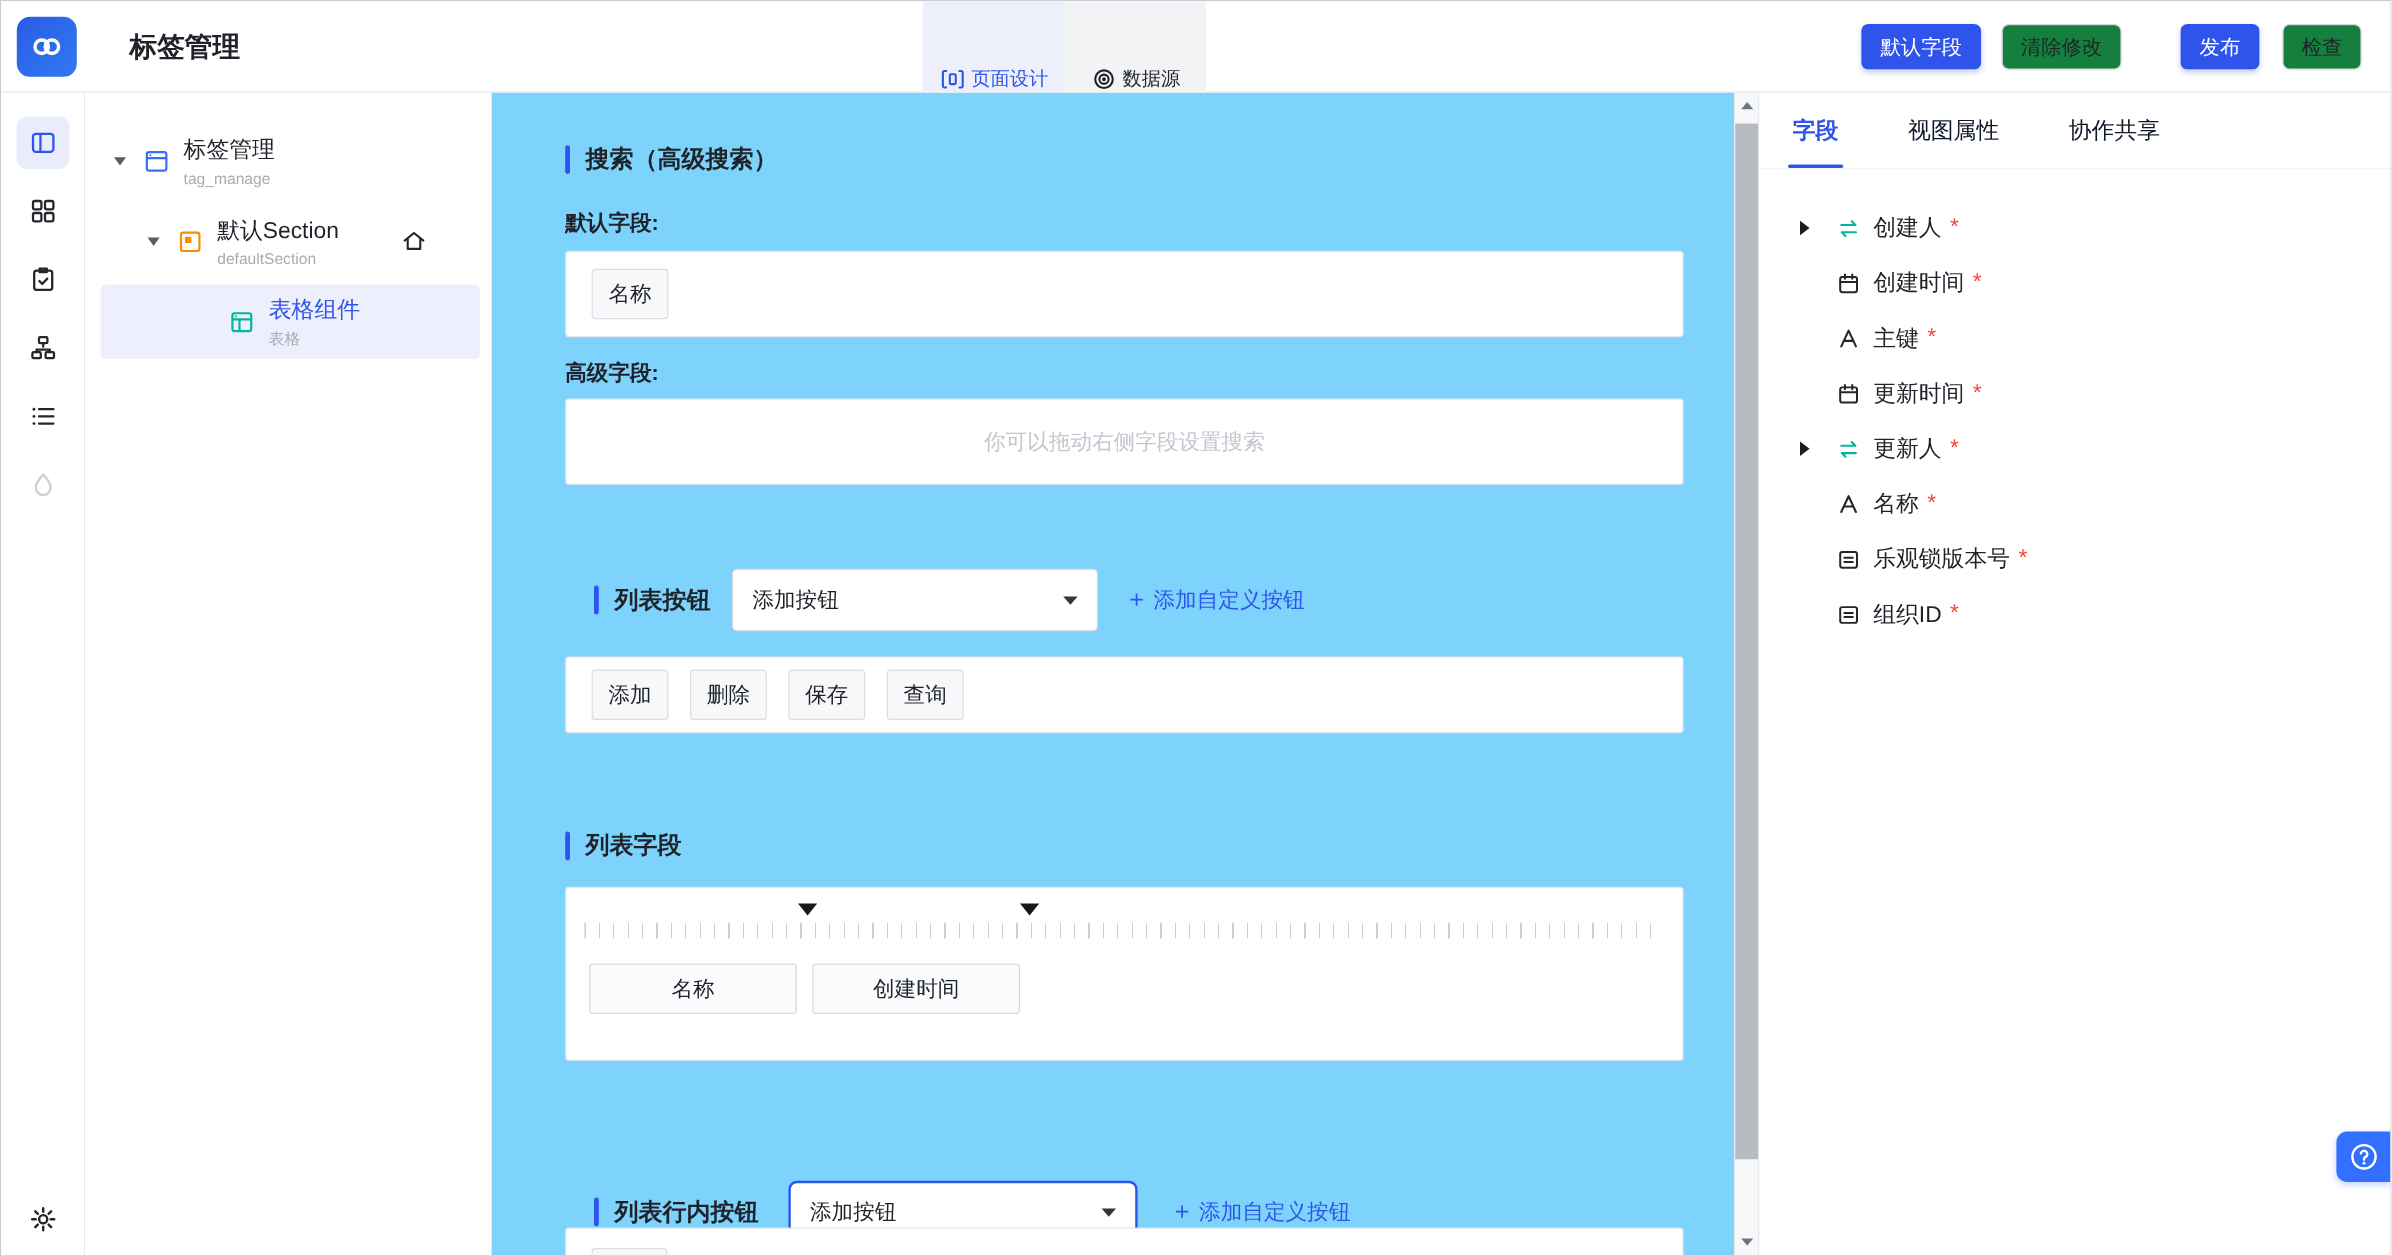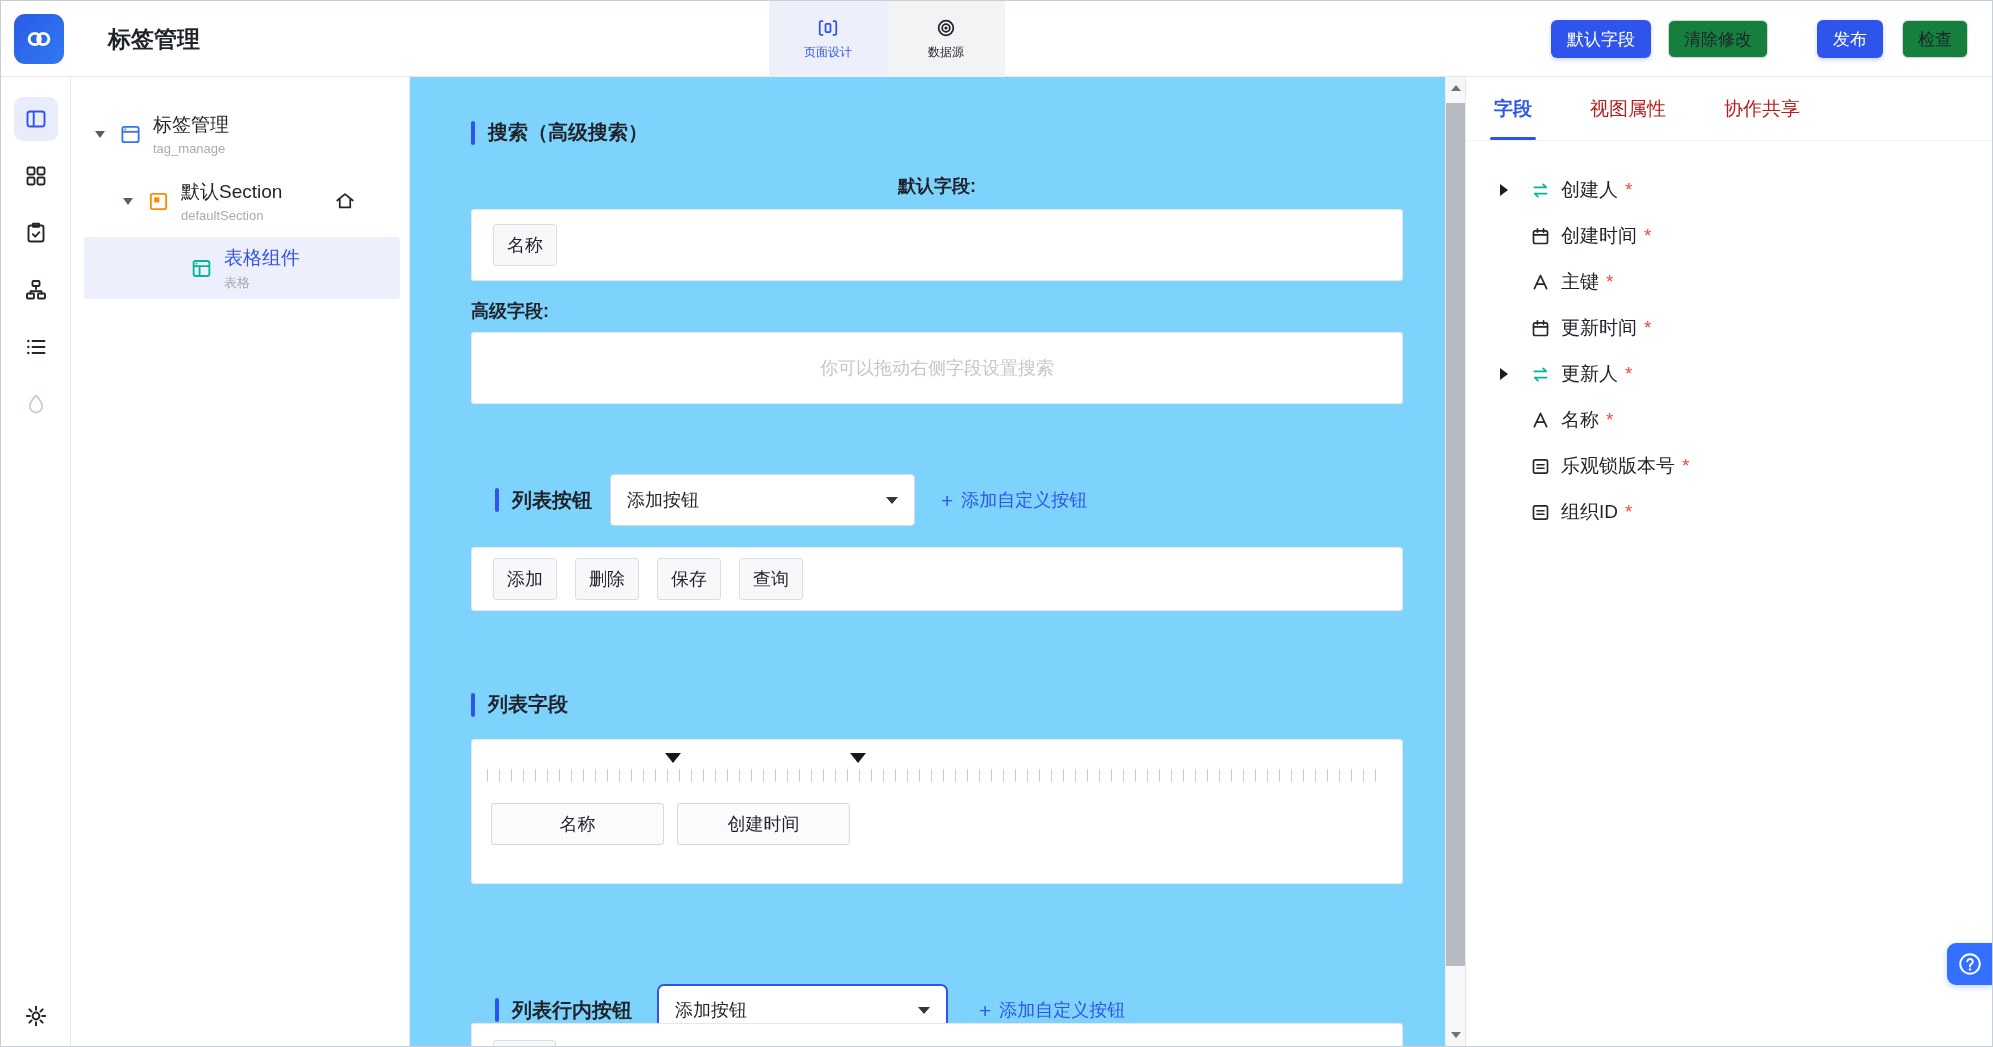--- a/index.html
+++ b/index.html
@@ -6,22 +6,22 @@
   html,body { background:#fff; }
   body { font-family:"Liberation Sans","DejaVu Sans",sans-serif; color:#1f2329; }
   .app { position:relative; width:1993px; height:1047px; background:#fff; border:1px solid #c9cdd4; overflow:hidden; }
 
   
   .header { position:absolute; top:0; left:0; right:0; height:76px; background:#fff; border-bottom:1px solid #e6e8eb; z-index:20; }
   .logo { position:absolute; left:13px; top:13px; width:50px; height:50px; border-radius:11px;
           background:linear-gradient(135deg,#2b5be8,#2f7af0); display:flex; align-items:center; justify-content:center; cursor:pointer; }
   .app-title { position:absolute; left:107px; top:50%; transform:translateY(-50%); font-size:23px; font-weight:700; }
   .header-tabs { position:absolute; left:768px; top:0; height:76px; display:flex; }
-  .htab { width:118px; height:76px; display:flex; flex-direction:column; align-items:center; justify-content:center;
-          gap:5px; background:#f2f3f5; font-size:12px; color:#1f2329; cursor:pointer; }
+  .htab { width:118px; height:76px; display:flex; flex-direction:row; align-items:flex-end; justify-content:center;
+          gap:5px; background:#f2f3f5; font-size:16px; color:#1f2329; cursor:pointer; }
   .htab.active { background:#edeffb; color:#2f54eb; }
   .htab svg { display:block; }
   .header-actions { position:absolute; right:24px; top:19px; display:flex; align-items:center; }
   .btn { height:38px; padding:0 15px; border-radius:6px; font-size:17px; display:flex; align-items:center; cursor:pointer;
          border:1px solid transparent; background:#15803d; white-space:nowrap; }
   .btn.primary { background:#2f54eb; color:#fff; box-shadow:0 2px 4px rgba(47,84,235,.25); }
   .btn.ghost { border-color:#d3d6dc; color:#1f2329; box-shadow:0 1px 2px rgba(0,0,0,.05); }
   .btn.m-clear { margin-left:17px; }
   .btn.m-publish { margin-left:49px; }
   .btn.m-check { margin-left:19px; }
@@ -82,36 +82,36 @@
   .box-btns { top:470px; height:64px; display:flex; align-items:center; gap:18px; padding-left:21px; }
   .box-fields { top:662px; height:145px; position:absolute; }
   .ruler { position:absolute; left:15px; right:16px; top:29px; height:13px;
            background:repeating-linear-gradient(90deg,#cbced4 0 1px,transparent 1px 12px); }
   .marker { position:absolute; top:13px; width:0; height:0; border-left:8px solid transparent;
             border-right:8px solid transparent; border-top:10px solid #16181c; cursor:grab; }
   .f-chip { position:absolute; top:63px; height:42px; border:1px solid #d6d9de; border-radius:3px; background:#fafbfc;
             display:flex; align-items:center; justify-content:center; font-size:18px; cursor:pointer; }
   .box-partial { top:946px; height:160px; padding:16px 0 0 21px; }
   .head-search { top:42px; }
-  .lbl-default { top:97px;text-align:center; }
+  .lbl-default { top:97px; }
   .lbl-adv { top:222px; }
   .head-listfields { top:614px; }
 
   
   .vscroll { width:20px; flex:0 0 auto; position:relative; background:#f6f7f9; border-left:1px solid #ededf0; }
   .sb-arrow { position:absolute; left:0; width:100%; height:22px; display:flex; align-items:center; justify-content:center; cursor:pointer; }
   .sb-up { top:0; } .sb-down { bottom:0; }
   .tri-up { width:0; height:0; border-left:5px solid transparent; border-right:5px solid transparent; border-bottom:6px solid #6f747c; }
   .tri-down { width:0; height:0; border-left:5px solid transparent; border-right:5px solid transparent; border-top:6px solid #6f747c; }
   .sb-thumb { position:absolute; left:0; width:100%; top:26px; height:863px; background:#b7bac1; cursor:grab; }
 
   
   .panel { width:527px; flex:0 0 auto; border-left:1px solid #e6e8eb; position:relative; background:#fff; }
   .ptabs { display:flex; align-items:center; height:64px; padding-left:28px; gap:58px; border-bottom:1px solid #f1f2f4; }
-  .ptab { font-size:19px; color:#b91c1c; cursor:pointer; position:relative; height:100%; display:flex; align-items:center; }
+  .ptab { font-size:19px; color:#0f172a; cursor:pointer; position:relative; height:100%; display:flex; align-items:center; }
   .ptab.active { color:#2f54eb; font-weight:600; }
   .ptab.active::after { content:""; position:absolute; left:-4px; right:-4px; bottom:0; height:3px; background:#2f54eb; border-radius:2px; }
   .fields { margin-top:26px; }
   .f-row { height:46px; display:flex; align-items:center; padding-left:34px; font-size:19px; cursor:pointer; }
   .exp-slot { width:30px; display:flex; align-items:center; flex:0 0 auto; }
   .caret-right { width:0; height:0; border-top:6px solid transparent; border-bottom:6px solid transparent;
                  border-left:8px solid #1a1d22; }
   .fi-slot { width:31px; display:flex; align-items:center; flex:0 0 auto; }
   .f-label { color:#1f2329; }
   .req { color:#f5483b; margin-left:7px; font-size:19px; }

